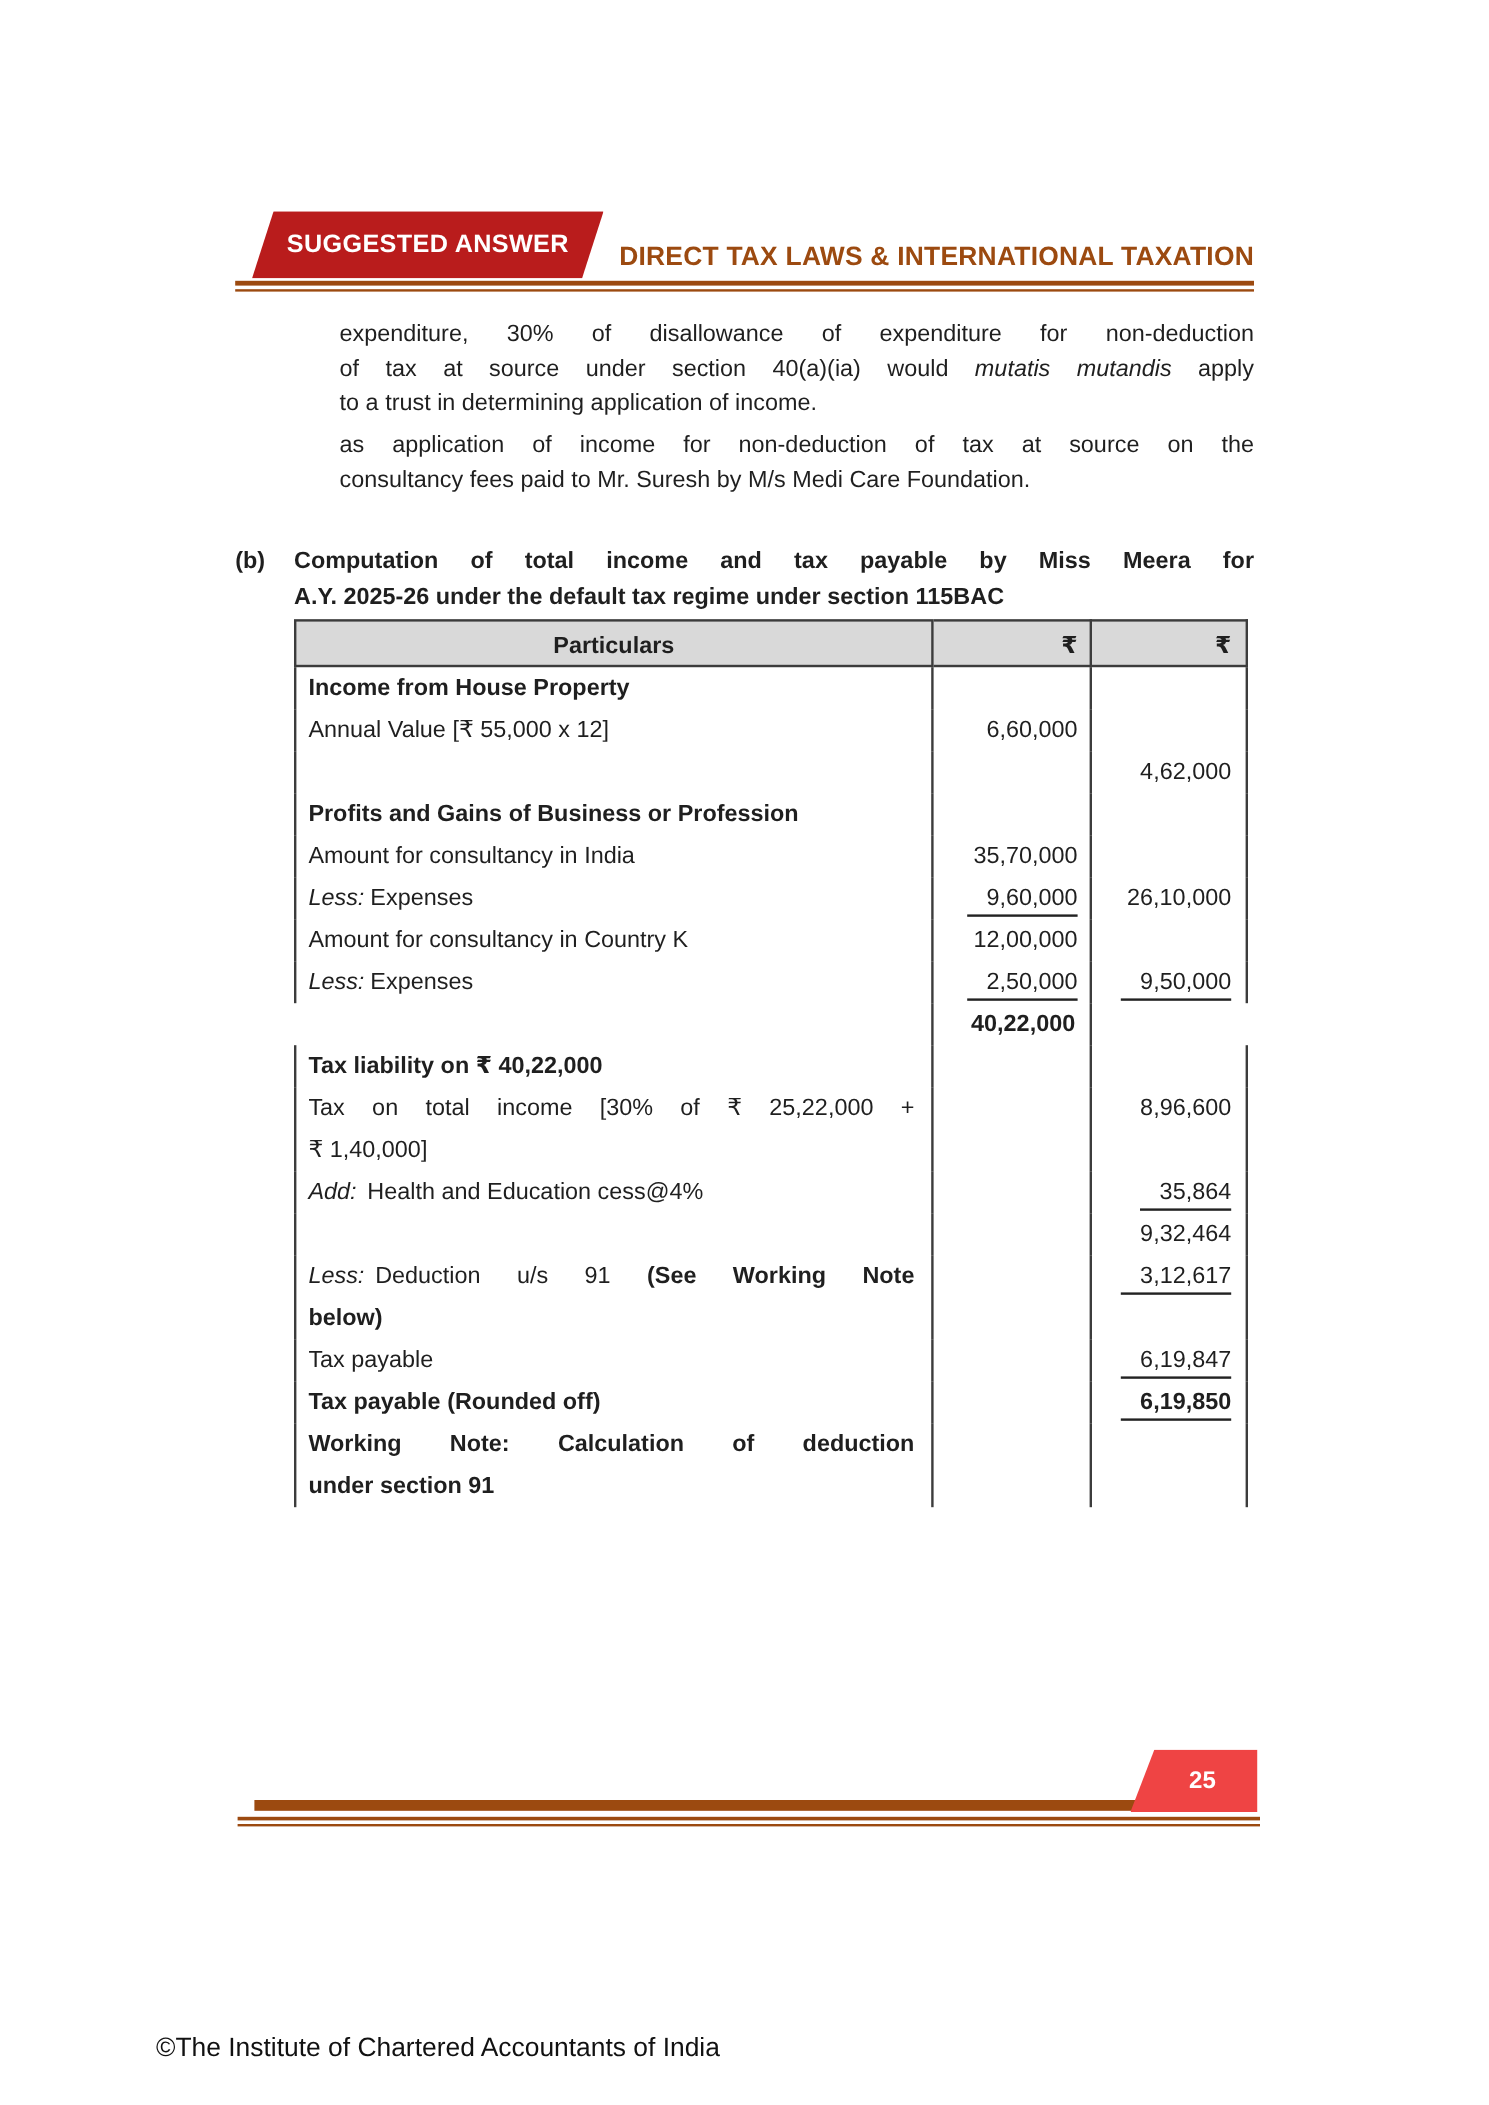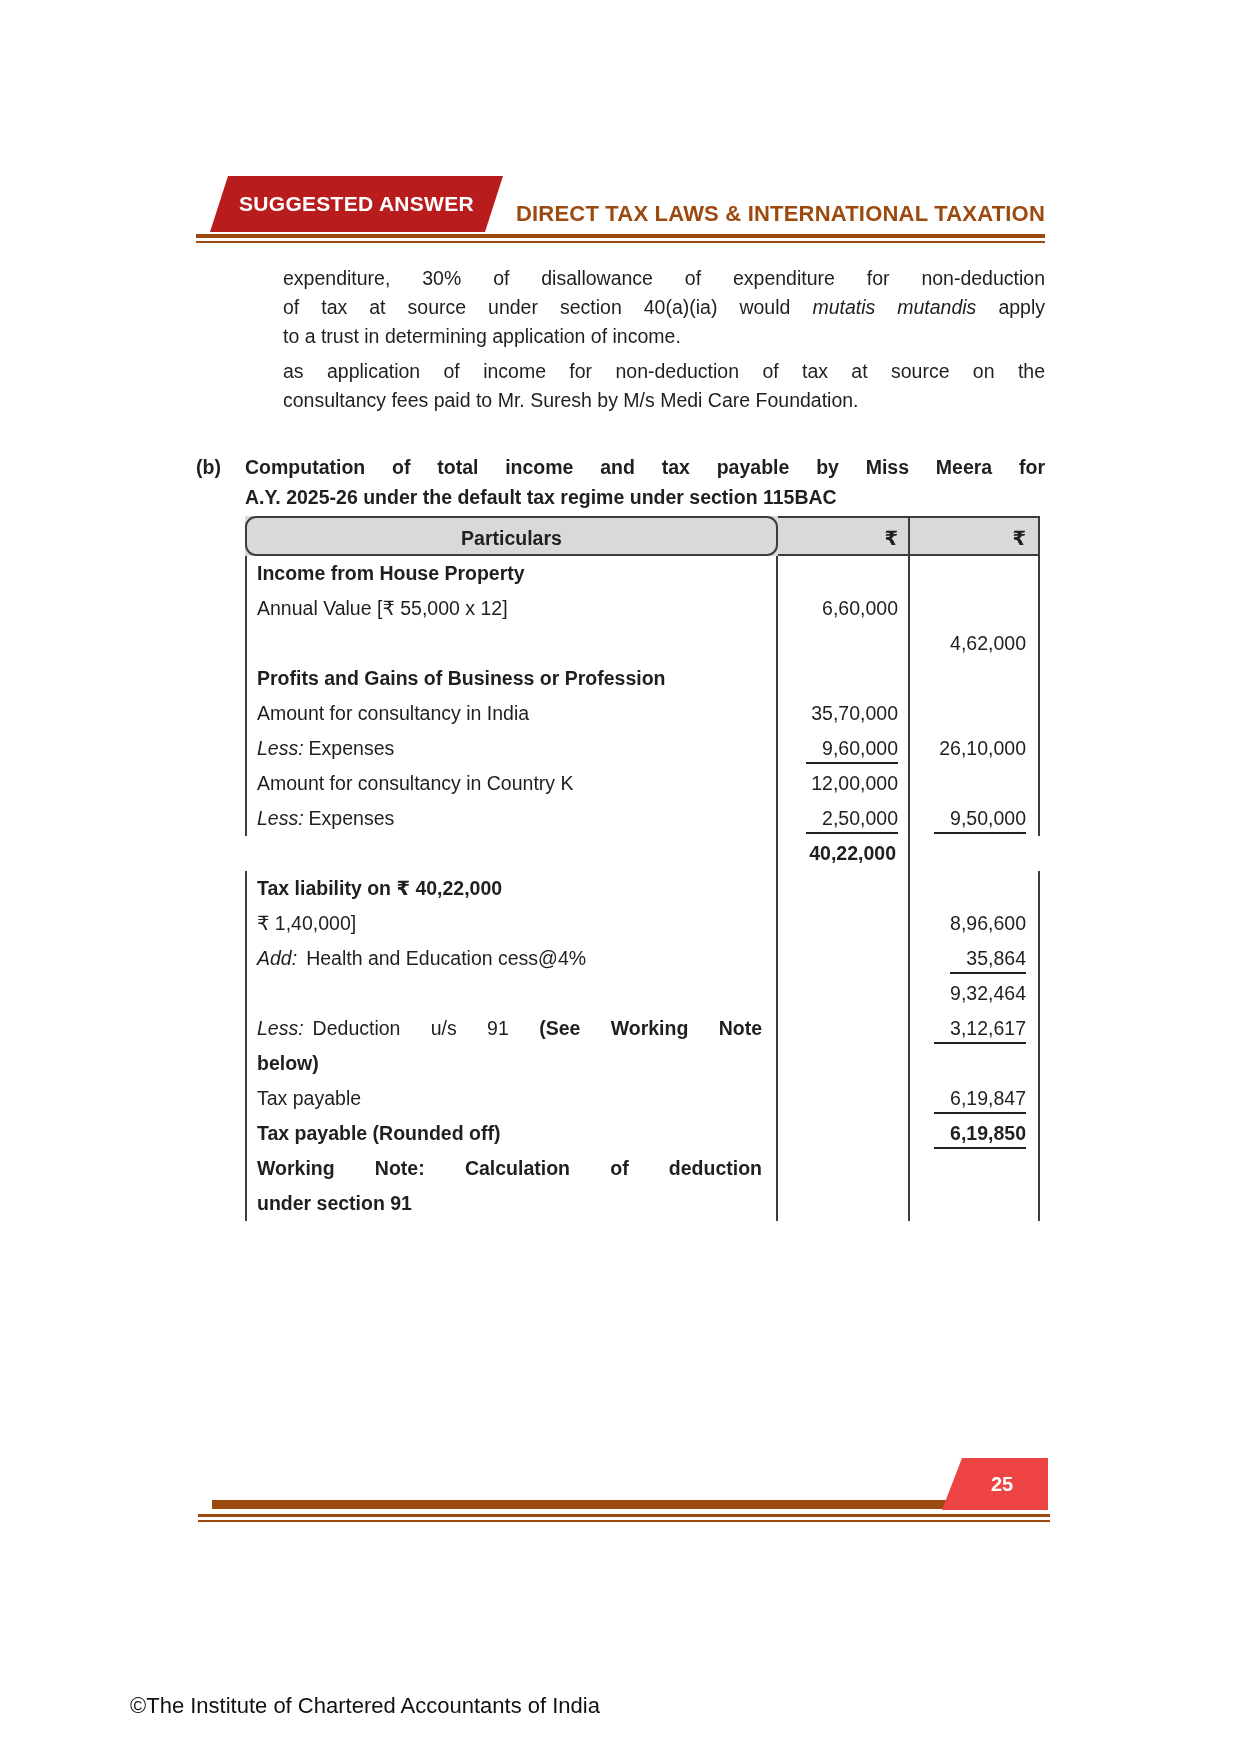--- a/index.html
+++ b/index.html
@@ -36,21 +36,21 @@
   .sec .head{position:absolute;left:49px;top:0;width:800px;}
   
   .table{position:absolute;left:245px;top:516px;width:795px;font-size:19.5px;}
   .trow,.thead{display:grid;grid-template-columns:533px 132px 130px;}
   .thead{background:#d9d9d9;font-weight:bold;height:40px;}
   .thead .tc{line-height:40px;text-align:center;border-top:2px solid #3c3c3c;border-bottom:2px solid #3c3c3c;}
   .tc{border-right:2px solid #3c3c3c;min-height:35px;line-height:35px;}
   .tc.c1{border-left:2px solid #3c3c3c;padding:0 14px 0 10px;}
   .tc.c2{text-align:right;padding-right:10px;}
   .tc.c3{text-align:right;padding-right:12px;}
-  .thead .tc.c1{padding:0;border-radius:11px;}
+  .thead .tc.c1{padding:0;}
   .b{font-weight:bold;}
   .pfx{font-style:italic;margin-right:9px;}
   .pfx2{font-style:italic;margin-right:5px;}
   .nu{display:inline-block;border-bottom:2px solid #222;padding-left:16px;line-height:27px;}
   
   .fbar{position:absolute;left:212px;top:1500px;width:833px;height:9px;background:#9c4a10;}
   .ftab{
     position:absolute;left:942px;top:1458px;width:106px;height:52px;background:#ef4444;
     clip-path:polygon(20px 0,100% 0,100% 100%,0 100%);
     color:#fff;font-weight:bold;font-size:20px;
@@ -152,20 +152,21 @@
   </div>
 
   <div class="trow">
     <div class="tc c1 b">Tax liability on ₹ 40,22,000</div>
     <div class="tc c2"></div>
       <div class="tc c3"></div>
   </div>
 
   <div class="trow">
     <div class="tc c1">
+      <span class="jline">Tax on total income [30% of ₹ 25,22,000 +</span>
       <span class="lline">₹ 1,40,000]</span>
     </div>
     <div class="tc c2"></div>
     <div class="tc c3"><span>8,96,600</span></div>
   </div>
 
   <div class="trow">
     <div class="tc c1"><span class="pfx">Add:</span><span>Health and Education cess@4%</span></div>
     <div class="tc c2"></div>
     <div class="tc c3"><span class="nu">35,864</span></div>

